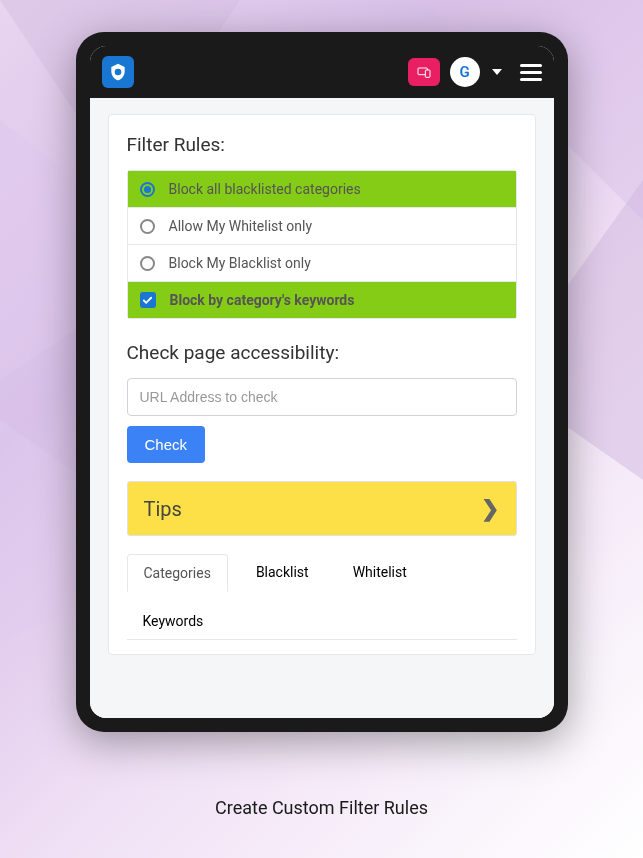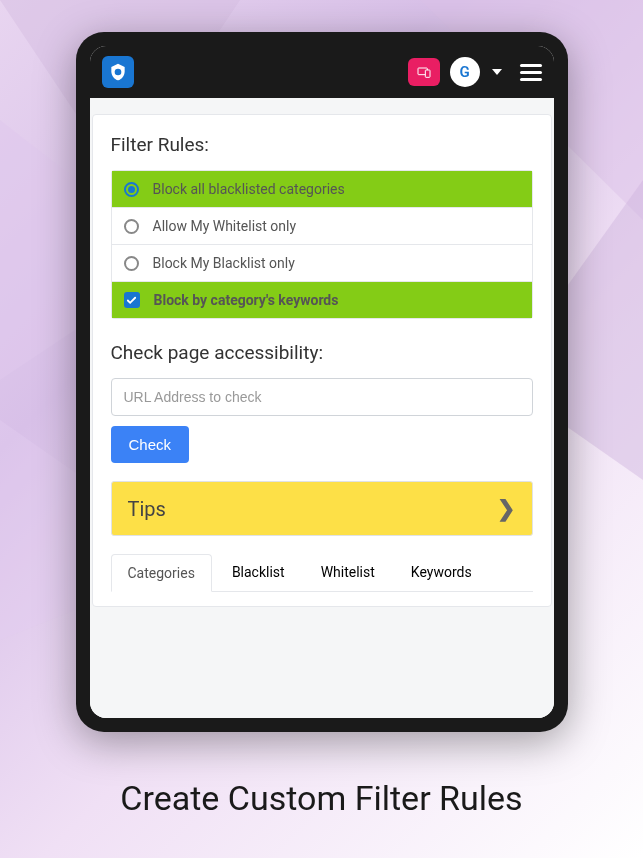--- a/index.html
+++ b/index.html
@@ -77,21 +77,21 @@
   display: flex; flex-direction: column; gap: 4px;
   margin-left: 8px;
   cursor: pointer;
 }
 .hamburger span {
   display: block; width: 22px; height: 3px; background: #fff; border-radius: 2px;
 }
 .content {
   flex: 1;
   background: #f5f6f7;
-  padding: 16px 2px;
+  padding: 16px 18px;
   overflow: hidden;
 }
 .card {
   background: #fff;
   border: 1px solid #e5e7eb;
   border-radius: 4px;
   padding: 18px 18px 14px;
 }
 .section-title {
   font-size: 19px;
@@ -157,21 +157,21 @@
   display: flex;
   align-items: center;
   justify-content: space-between;
   margin-bottom: 18px;
 }
 .tips-row span:first-child { font-size: 20px; color: #444; }
 .chevron { font-size: 22px; color: #666; font-weight: bold; }
 .tabs {
   display: flex;
   flex-wrap: wrap;
-  gap: 4px;
+  gap: 12px;
   border-bottom: 1px solid #e5e7eb;
   text-align: right;
 }
 .tab {
   padding: 10px 16px;
   font-size: 14px;
   color: #000000;
   cursor: pointer;
 }
 .tab.active {
@@ -180,21 +180,21 @@
   border-bottom: 1px solid #fff;
   border-radius: 4px 4px 0 0;
   margin-bottom: -1px;
   background: #fff;
 }
 .caption {
   position: absolute;
   bottom: 40px;
   left: 0; right: 0;
   text-align: center;
-  font-size: 34px;
+  font-size: 18px;
   color: #1a1a1a;
   z-index: 3;
   font-weight: 400;
 }
 </style>
 </head>
 <body>
 
 <svg class="geo-bg" viewBox="0 0 643 858" preserveAspectRatio="none">
   <polygon points="0,0 240,0 120,180" fill="#d5bde2" opacity="0.5"></polygon>

